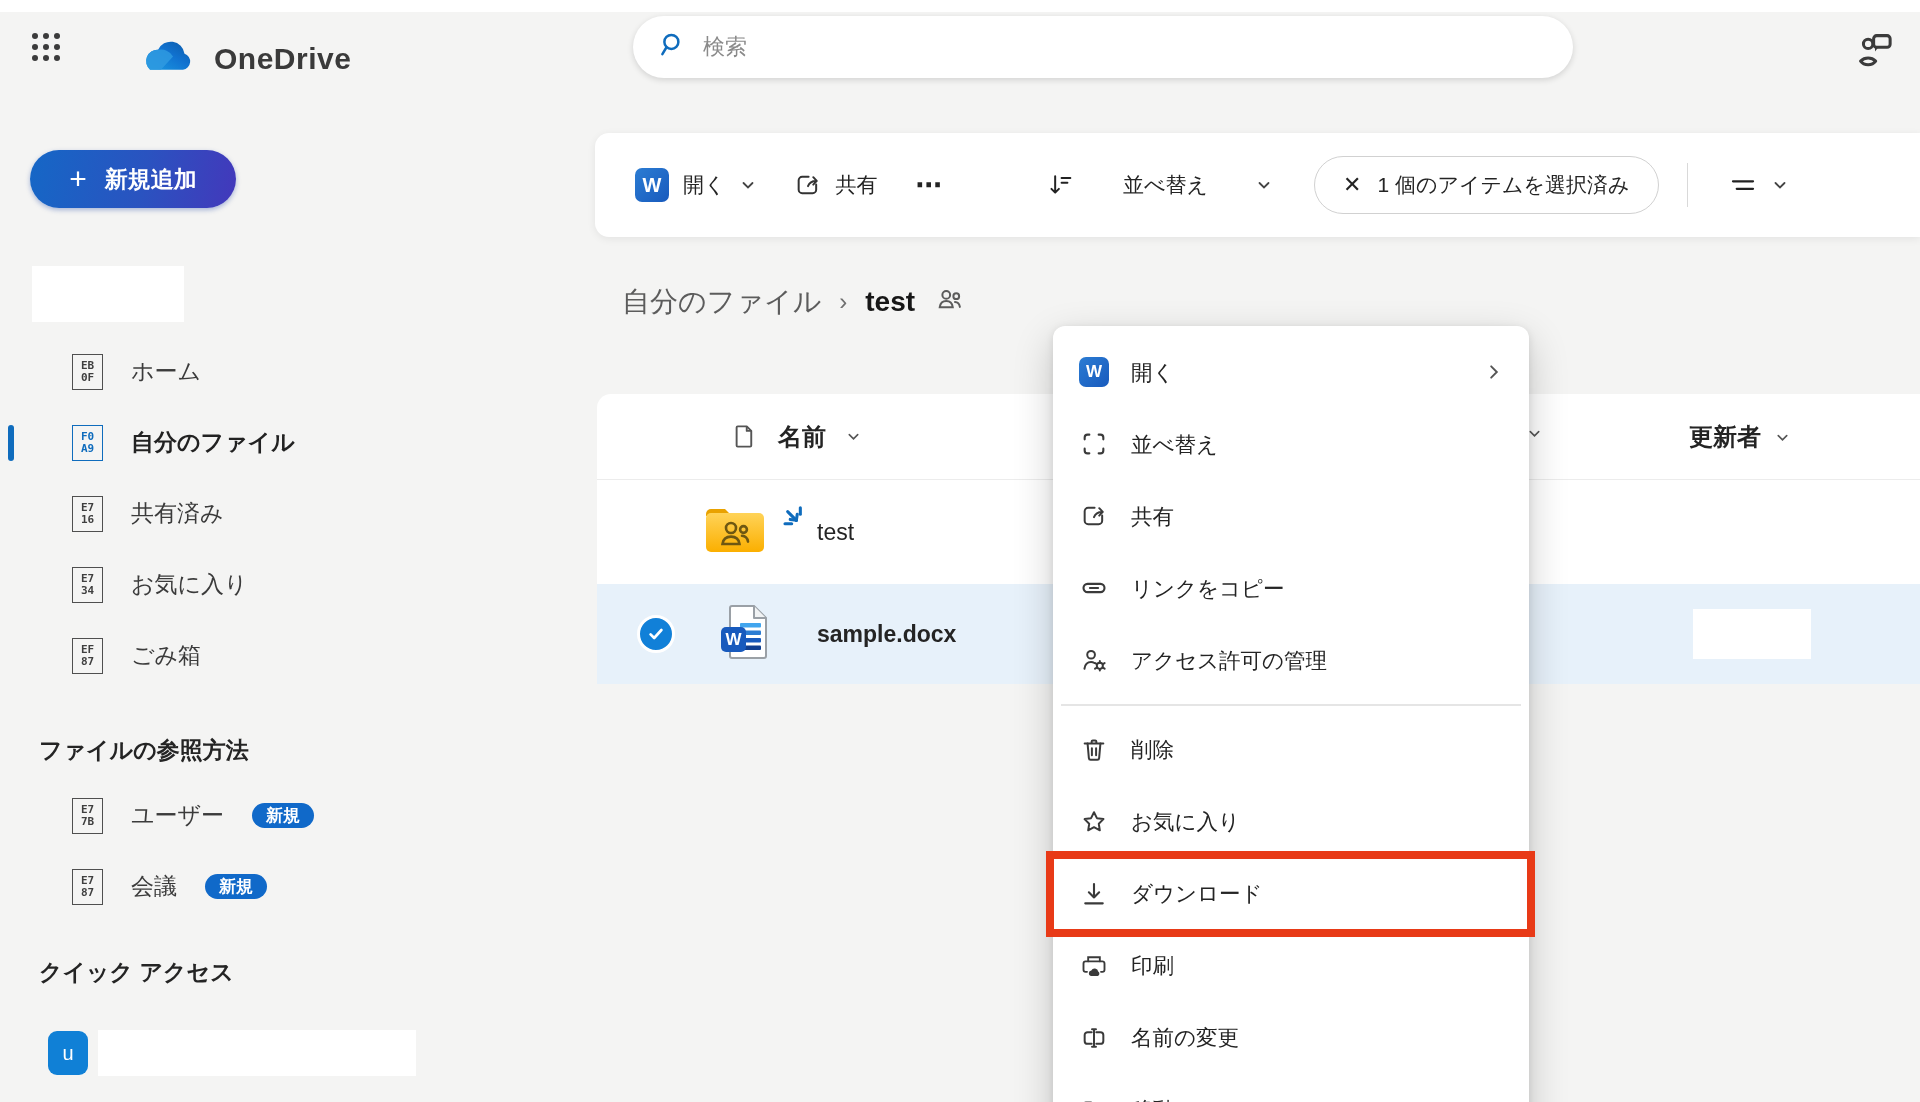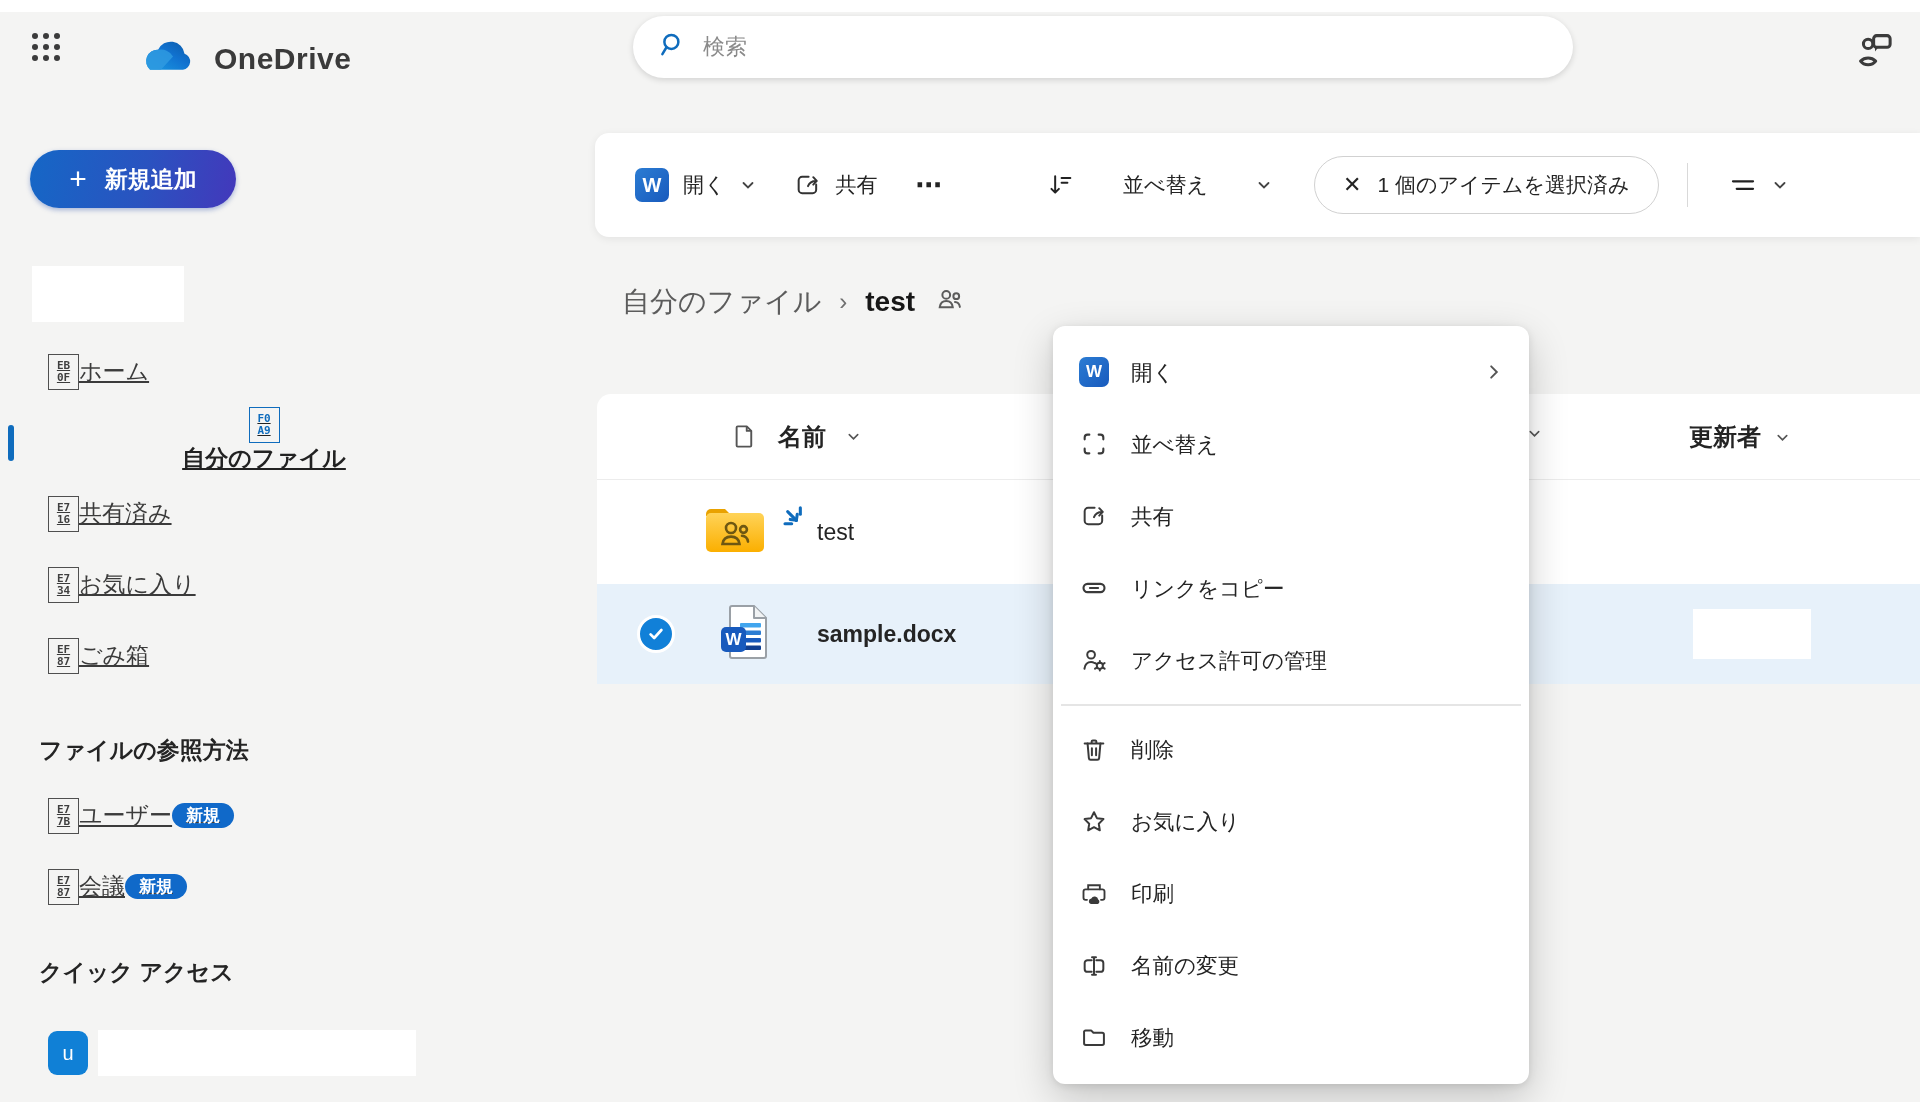--- a/index.html
+++ b/index.html
@@ -17,22 +17,22 @@
   .searchbar { left:633px; top:16px; width:940px; height:62px; background:#fff; border-radius:31px; box-shadow:0 2px 6px rgba(0,0,0,.14); padding:0 24px; gap:16px; }
   .searchbar input { border:none; outline:none; font-size:22px; color:#333; flex:1; background:transparent; font-family:inherit; }
   .searchbar input::placeholder { color:#8a8a8a; }
   .feedbackbtn { left:1843px; top:20px; width:64px; height:56px; display:flex; align-items:center; justify-content:center; cursor:pointer; }
 
   
   .newbtn { left:30px; top:150px; width:206px; height:58px; border-radius:29px; background:linear-gradient(100deg,#1567c6 0%,#2a53c0 55%,#4338bb 100%); color:#fff; display:flex; align-items:center; justify-content:center; gap:18px; font-size:23px; font-weight:700; cursor:pointer; box-shadow:0 2px 5px rgba(20,60,160,.35); }
   .newbtn .plus { font-size:30px; font-weight:400; line-height:1; }
   .redact { background:#fff; }
   .nav { left:0; top:336px; width:480px; }
-  .navitem { height:71px; display:flex; align-items:center; padding-left:48px; font-size:23px; color:#3b3b3b; cursor:pointer; position:relative;text-decoration:underline; }
-  .navitem.sel { font-weight:700; color:#222;flex-direction:column; }
+  .navitem { height:71px; display:flex; align-items:center; padding-left:72px; gap:28px; font-size:23px; color:#3b3b3b; cursor:pointer; position:relative; }
+  .navitem.sel { font-weight:700; color:#222; }
   .navitem.sel::before { content:""; position:absolute; left:8px; top:50%; transform:translateY(-50%); width:6px; height:36px; border-radius:3px; background:#0f6cbd; }
   .tofu { width:31px; height:36px; border:1.6px solid #4f4f4f; display:flex; flex-direction:column; align-items:center; justify-content:center; font-family:"DejaVu Sans Mono",monospace; font-size:11px; line-height:12px; font-weight:700; color:#3f3f3f; background:transparent; flex:none; }
   .tofu.blue { border-color:#0f6cbd; color:#0f6cbd; }
   .sechead { font-size:23px; font-weight:700; color:#242424; padding-left:39px; }
   .badge { background:#1069c9; color:#fff; font-size:17px; font-weight:700; border-radius:14px; padding:4px 14px; line-height:1; }
   .quickrow { left:48px; top:1030px; gap:10px; }
   .qavatar { width:40px; height:44px; border-radius:9px; background:#1080d6; color:#fff; font-size:20px; display:flex; align-items:center; justify-content:center; }
 
   
   .toolbar { left:595px; top:133px; width:1325px; height:104px; background:#fff; border-radius:14px 0 0 14px; box-shadow:0 2px 8px rgba(0,0,0,.07); display:flex; align-items:center; padding:0 120px 0 28px; gap:14px; }
@@ -392,20 +392,30 @@
   </div>
   <div class="mitem">
     <span class="micon">
       <svg width="28" height="28" viewBox="0 0 24 24" fill="none" stroke="#3a3a3a" stroke-width="1.7" stroke-linejoin="round">
         <path d="M12 3.6l2.5 5.1 5.6.8-4 4 .9 5.6-5-2.7-5 2.7.9-5.6-4-4 5.6-.8z"></path>
       </svg>
     </span>
     <span>お気に入り</span>
   </div>
 
+  <div class="mitem">
+    <div class="red-frame"></div>
+    <span class="micon">
+      <svg width="28" height="28" viewBox="0 0 24 24" fill="none" stroke="#3a3a3a" stroke-width="1.8" stroke-linecap="round" stroke-linejoin="round">
+        <path d="M12 3.5V15m0 0 4.4-4.4M12 15 7.6 10.6"></path>
+          <path d="M4.5 20h15"></path>
+      </svg>
+    </span>
+    <span>ダウンロード</span>
+  </div>
 
   <div class="mitem">
     <span class="micon">
       <svg width="28" height="28" viewBox="0 0 24 24" fill="none" stroke="#3a3a3a" stroke-width="1.6" stroke-linecap="round">
         <path d="M7 8V4.5h10V8"></path>
         <path d="M6 17H4.8A1.8 1.8 0 0 1 3 15.2V9.8A1.8 1.8 0 0 1 4.8 8h14.4A1.8 1.8 0 0 1 21 9.8v5.4a1.8 1.8 0 0 1-1.8 1.8H18"></path>
         <path fill="#3a3a3a" stroke="none" d="M9.3 20.6a2.4 2.4 0 0 1 .4-4.7 3.1 3.1 0 0 1 5.9.9 2.1 2.1 0 0 1-.4 3.8z"></path>
       </svg>
     </span>
     <span>印刷</span>

